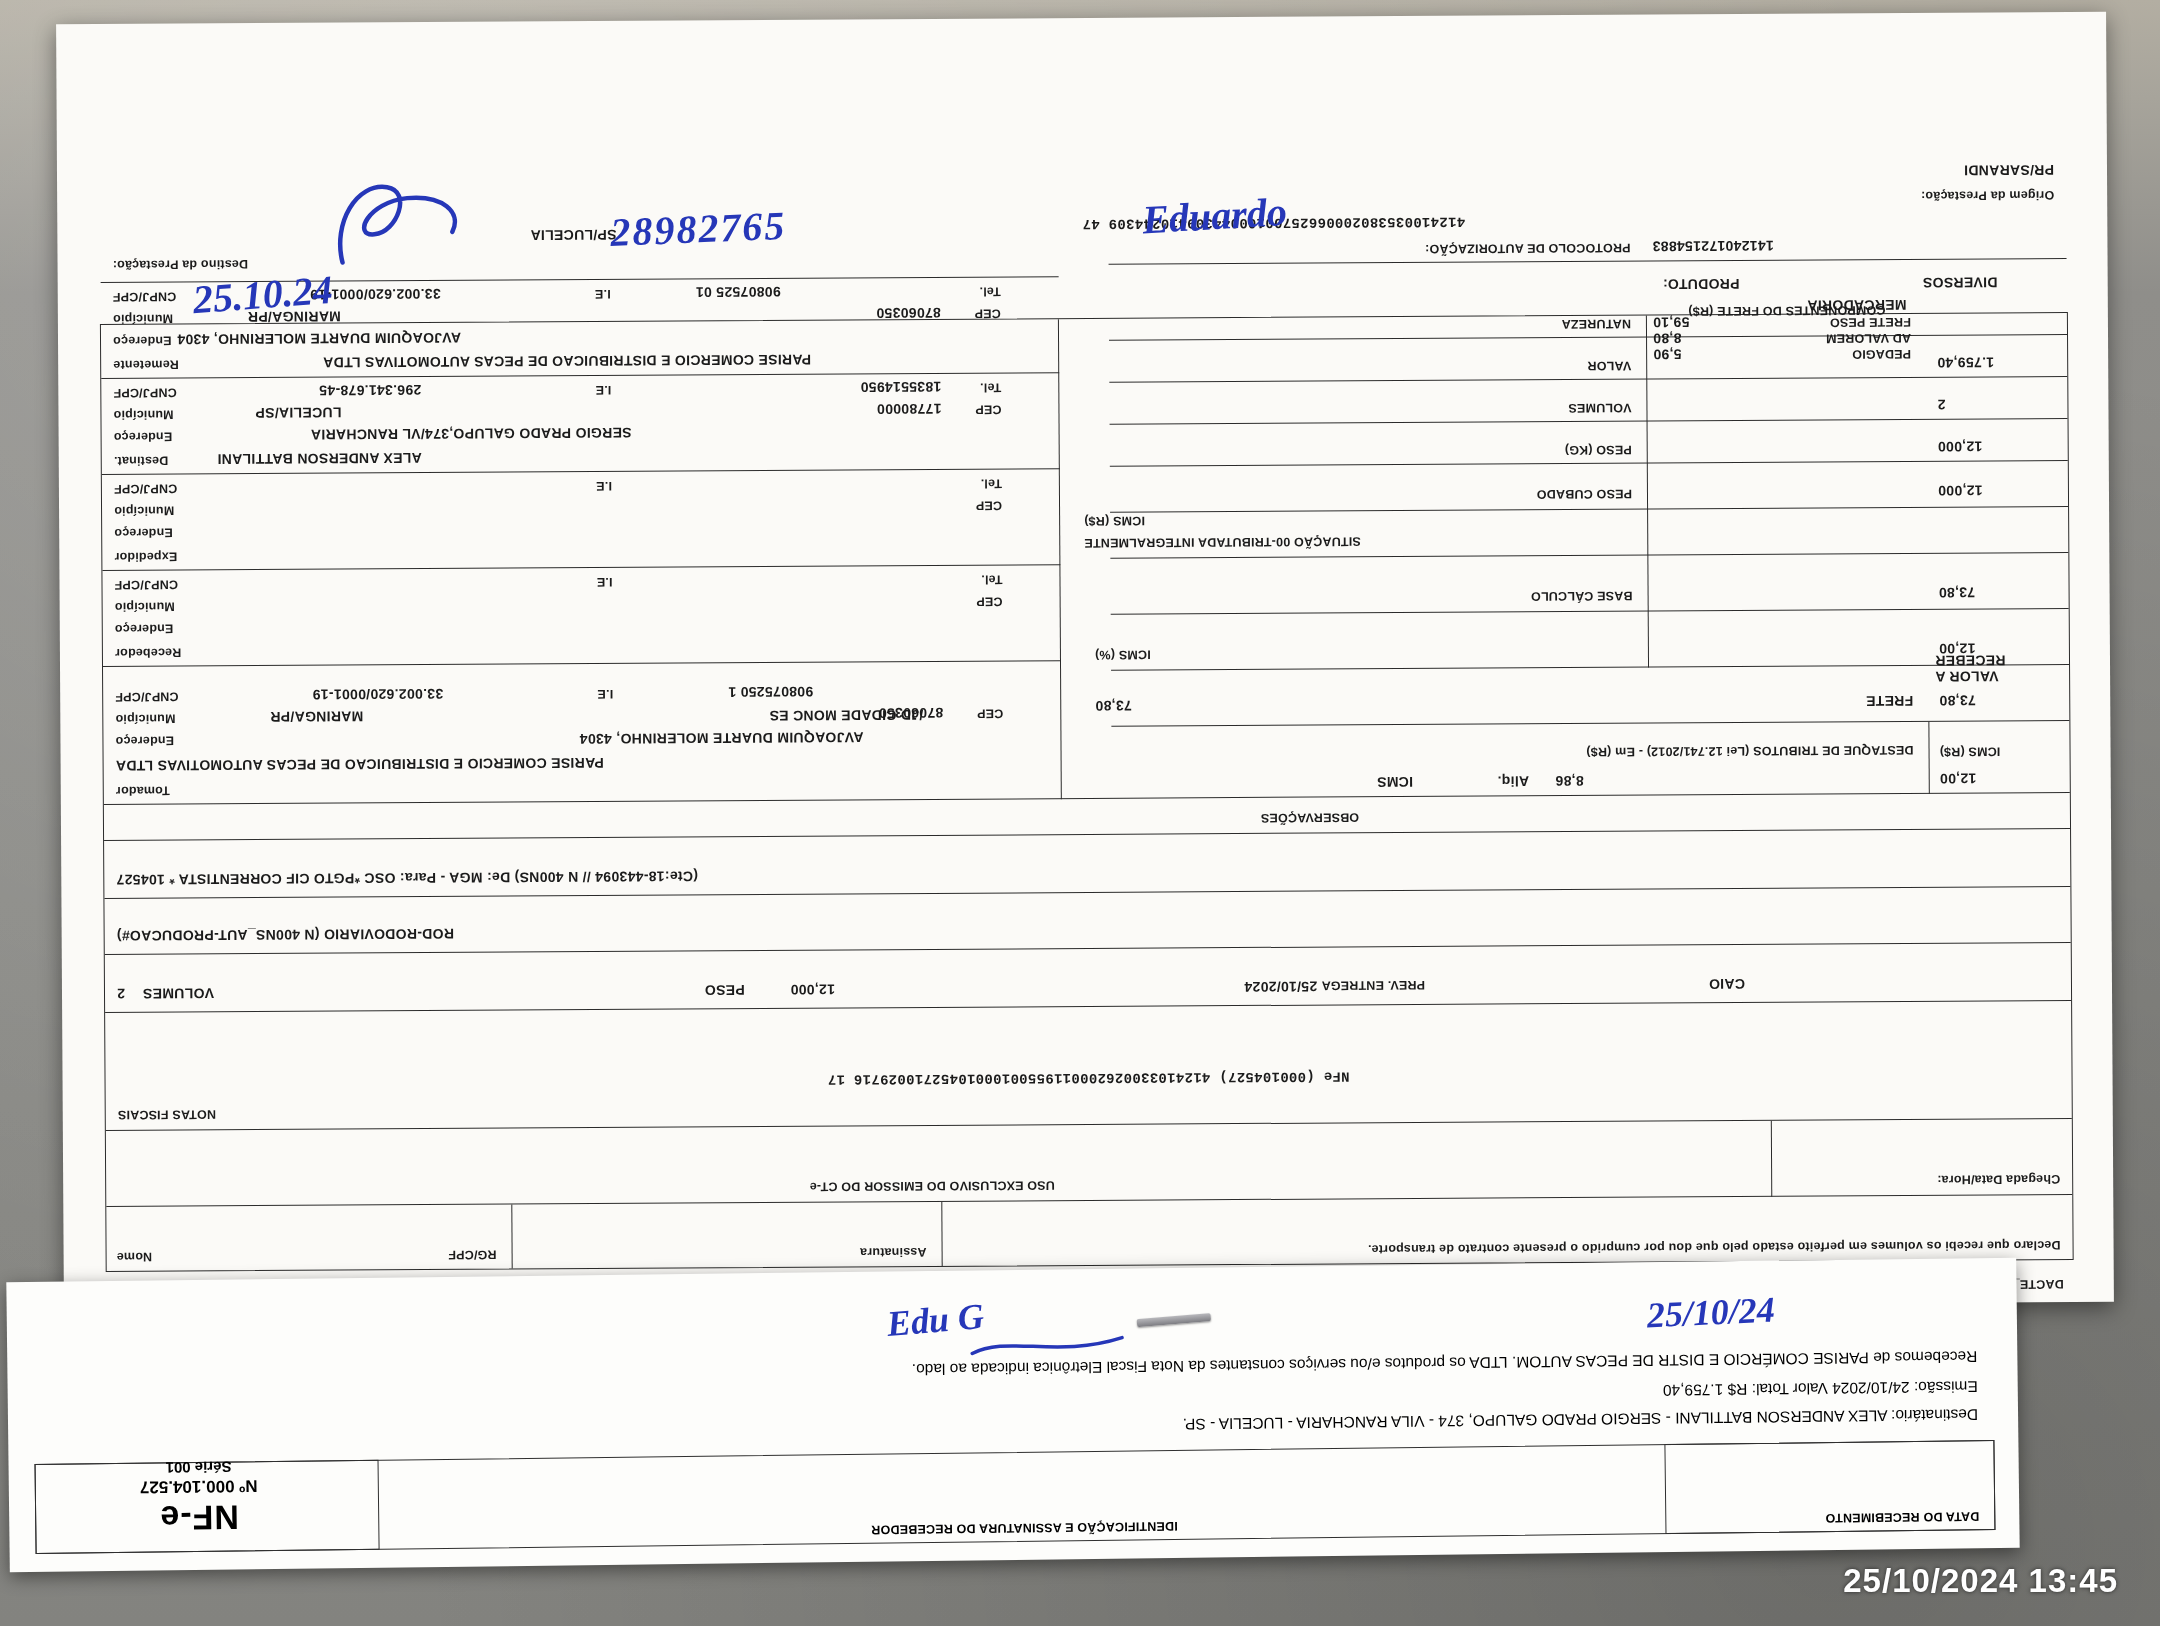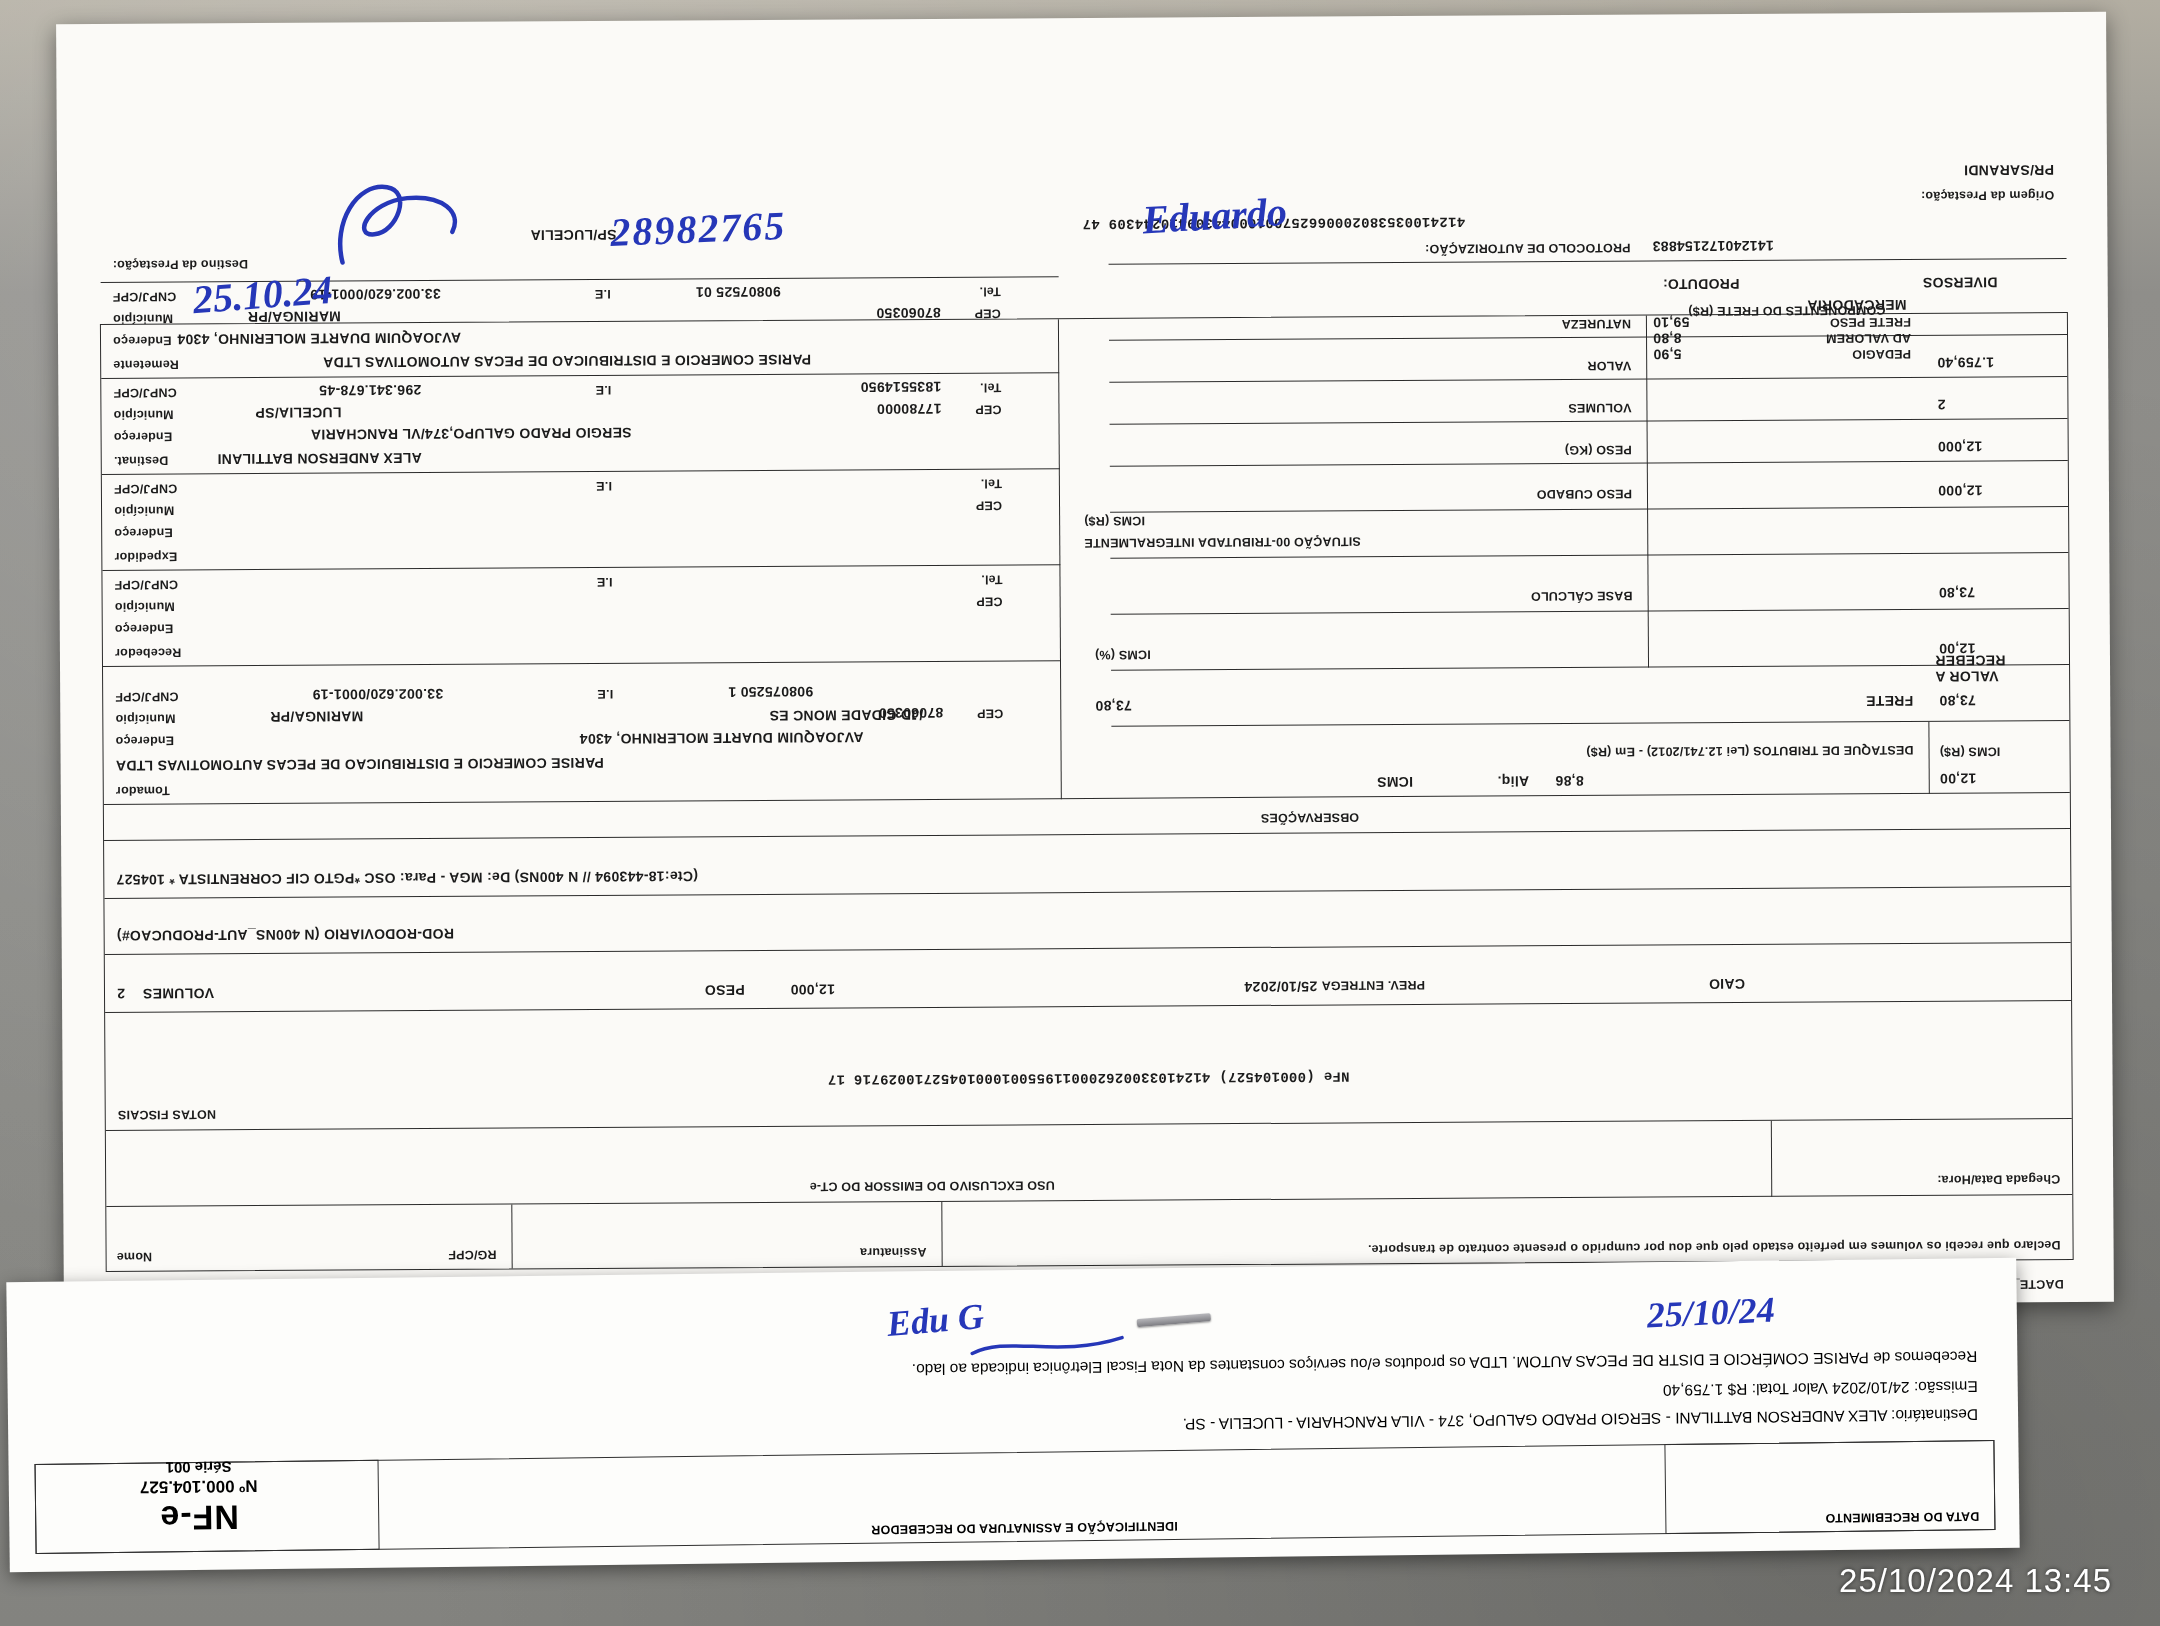--- a/index.html
+++ b/index.html
@@ -44,22 +44,22 @@
     transform:rotate(-0.7deg);}
   .nfe{position:absolute;inset:0;transform:rotate(180deg);}
   .nfe .bx{position:absolute;border:1.4px solid #2f2f2f;box-sizing:border-box;}
 
   
   .hand{position:absolute;color:#2637b8;font-family:"DejaVu Serif", serif;
         font-style:italic;font-weight:bold;}
   .hand-dig{font-family:"Liberation Serif", serif;}
 
   
-  .stamp{position:absolute;right:48px;bottom:26px;color:#fff;
-         font-family:"Liberation Sans", sans-serif;font-size:33px;font-weight:normal;
+  .stamp{position:absolute;right:42px;bottom:26px;color:#fff;
+         font-family:"Liberation Sans", sans-serif;font-size:33px;font-weight:bold;
          letter-spacing:1px;text-shadow:0 0 4px rgba(0,0,0,.65);}
 
   
   .staple{position:absolute;width:74px;height:8px;background:linear-gradient(#b9b9bd,#7d7d82);
           border-radius:2px;transform:rotate(-4deg);box-shadow:0 1px 2px rgba(0,0,0,.4);}
 </style>
 </head>
 <body>
 
 <div class="desk"></div>

